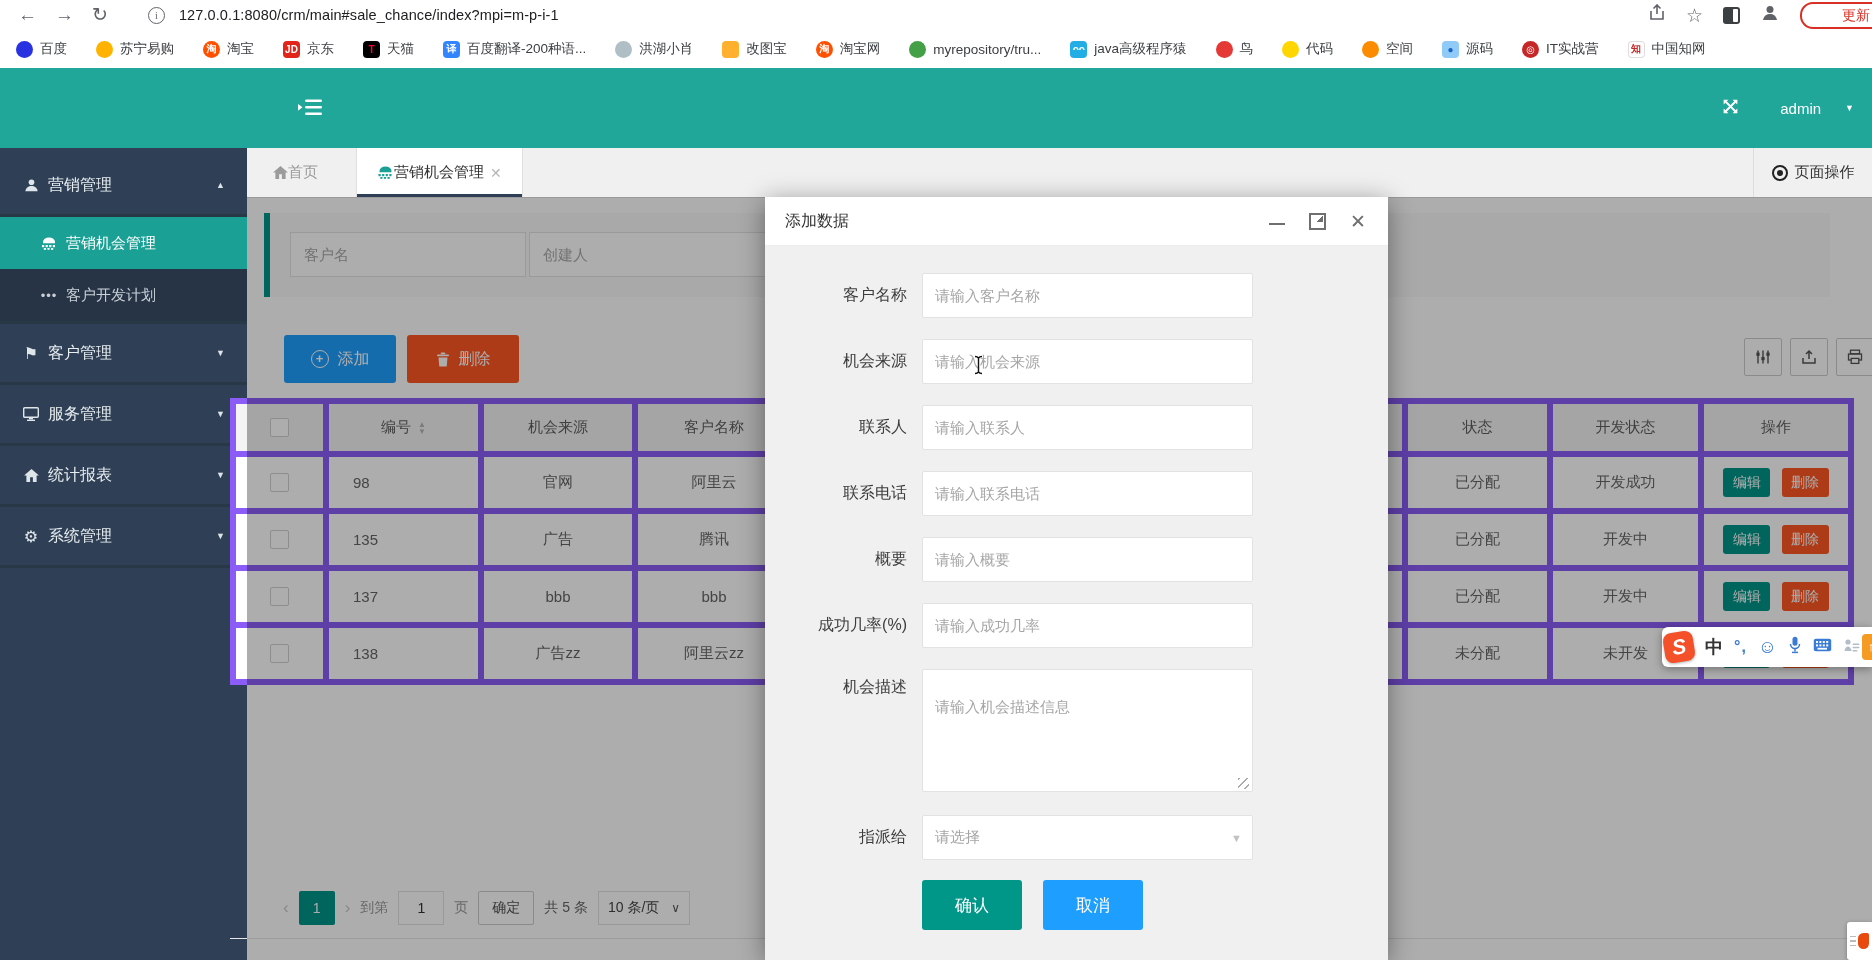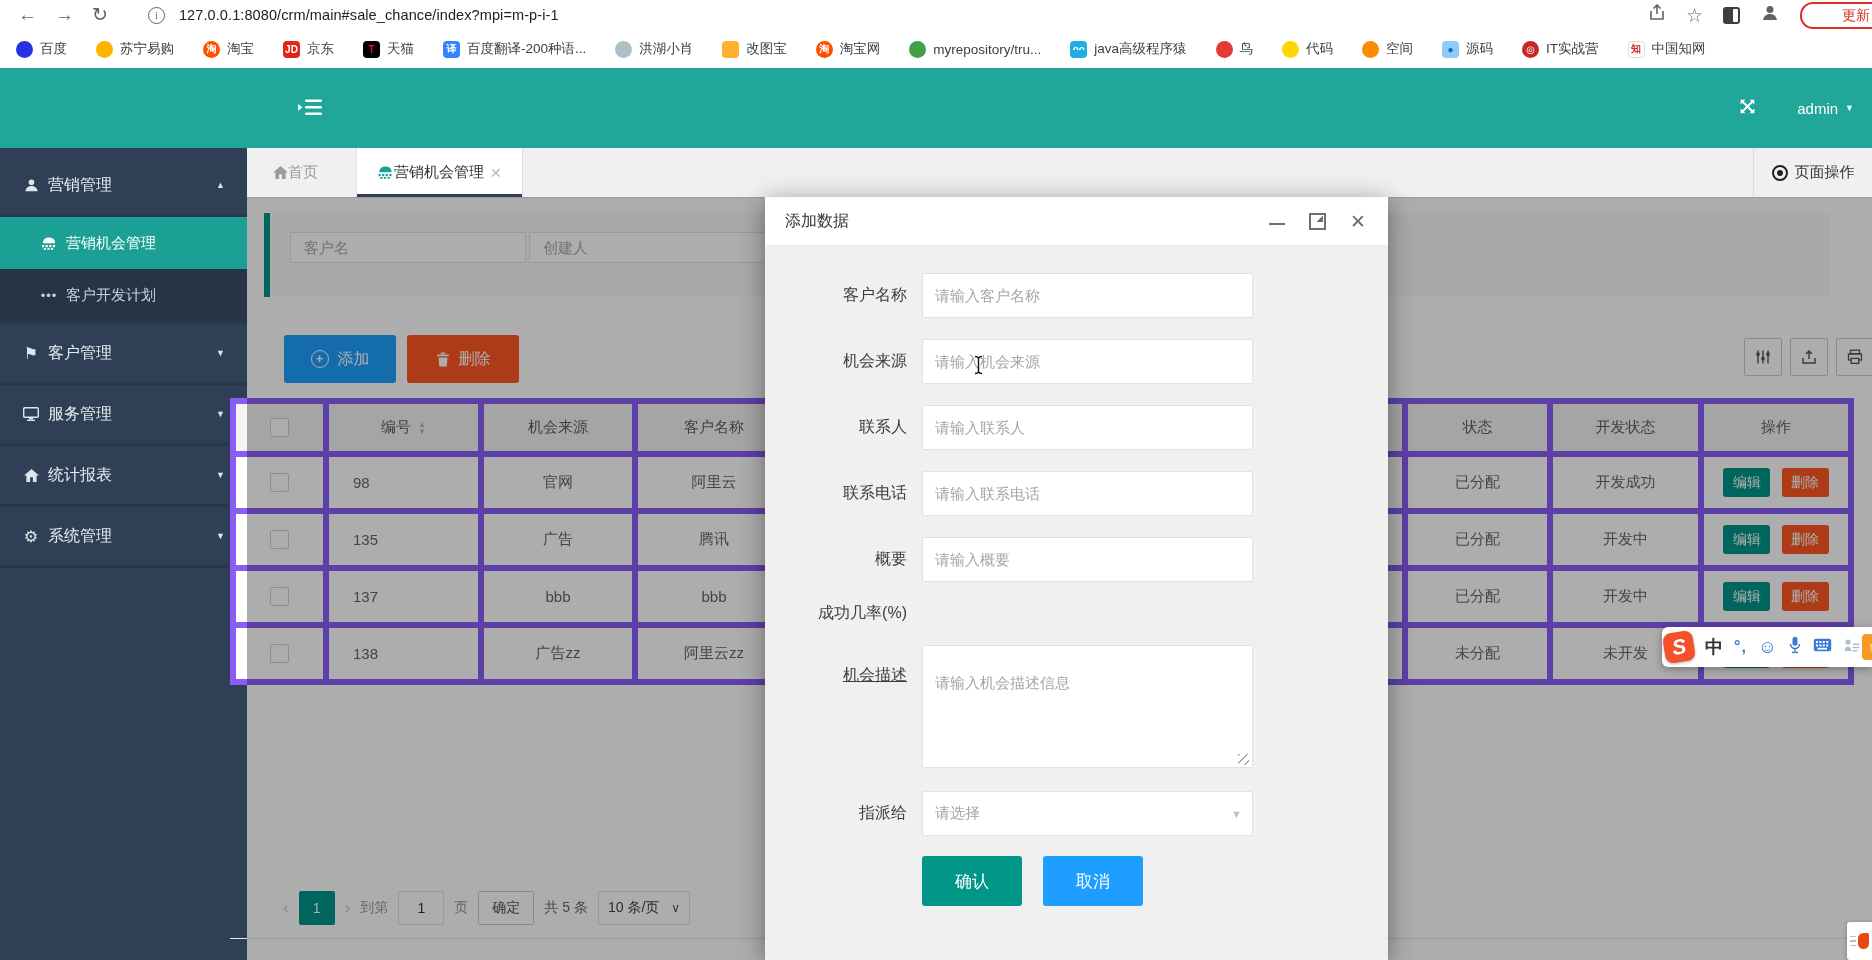--- a/index.html
+++ b/index.html
@@ -26,21 +26,21 @@
   .bm-label{font-size:13.5px;color:#3c4043;}
 
   
   #app-header{position:absolute;left:0;top:68px;width:1872px;height:80px;background:#21a69a;}
   #logo-block{position:absolute;left:0;top:0;width:247px;height:80px;background:#233343;display:flex;align-items:center;}
   #logo-circle{width:38px;height:38px;border-radius:50%;background:#5bc0b2;margin-left:16px;position:relative;}
   #logo-circle svg{position:absolute;left:5px;top:11px;}
   #app-title{color:#fff;font-size:23px;font-weight:bold;margin-left:16px;letter-spacing:1px;}
   #hamburger{position:absolute;left:298px;top:31px;cursor:pointer;}
   #header-right{position:absolute;right:18px;top:0;height:80px;display:flex;align-items:center;gap:40px;}
-  #admin-entry{color:#fff;font-size:15px;display:flex;align-items:center;gap:7px;}
+  #admin-entry{color:#fff;font-size:15px;display:flex;align-items:center;gap:24px;}
   #admin-caret{font-size:9px;}
 
   
   #tabbar{position:absolute;left:247px;top:148px;width:1625px;height:49px;background:#f0f0f0;border-bottom:1px solid #e4e4e4;display:flex;}
   .tab{height:49px;display:flex;align-items:center;padding:0 26px;font-size:15px;color:#9b9b9b;}
   .tab.active{background:#fff;color:#333;margin-left:12px;border-left:1px solid #e0e0e0;border-right:1px solid #e0e0e0;position:relative;padding:0 20px;}
   .tab.active::after{content:"";position:absolute;left:0;bottom:0;width:100%;height:3px;background:#2f4056;}
   .tab-close{color:#b5b5b5;font-size:14px;margin-left:6px;}
   #page-ops{position:absolute;right:0;top:0;width:118px;height:49px;border-left:1px solid #ddd;display:flex;
             align-items:center;justify-content:center;gap:7px;font-size:15px;color:#333;}
@@ -57,21 +57,21 @@
   .side-caret{position:absolute;right:22px;font-size:9px;color:#dde4e9;}
   .side-sub{background:#263445;border-bottom:3px solid #293847;}
   .side-child{height:52px;display:flex;align-items:center;color:#c8d0d6;font-size:15px;cursor:pointer;}
   .side-child .side-icon{margin-left:38px;color:#c8d0d6;}
   .side-child.active{background:#1aa094;color:#fff;}
   .side-child.active .side-icon{color:#fff;}
   .dots-ic{font-size:13px;letter-spacing:1px;}
 
   
   #search-quote{position:absolute;left:264px;top:213px;width:1560px;height:84px;background:#fafafa;border-left:6px solid #009688;}
-  .search-input{position:absolute;height:31px;border:1px solid #e3e3e3;background:#fff;box-sizing:border-box;
+  .search-input{position:absolute;height:45px;border:1px solid #e3e3e3;background:#fff;box-sizing:border-box;
                 font-size:15px;padding:0 13px;color:#333;}
   .search-input::placeholder{color:#a9a9a9;}
   #filter-customer{left:290px;top:232px;width:236px;}
   #filter-creator{left:529px;top:232px;width:238px;}
 
   .big-btn{position:absolute;top:335px;height:48px;border:none;border-radius:3px;color:#fff;font-size:16px;
            display:flex;align-items:center;justify-content:center;gap:9px;cursor:pointer;
            font-family:"Liberation Sans","DejaVu Sans",sans-serif;}
   #add-btn{left:284px;width:112px;background:#1e9fff;}
   #del-btn{left:407px;width:112px;background:#ff5722;}
@@ -120,21 +120,21 @@
   #min-ic{width:16px;border-top:2.4px solid #6f6f6f;margin-top:6px;}
   #max-ic{width:13px;height:13px;border:2px solid #6f6f6f;position:relative;}
   #max-ic::after{content:"";position:absolute;right:1px;top:1px;width:6px;height:6px;
                  background:linear-gradient(135deg,transparent 48%,#6f6f6f 48%);}
   #close-ic{font-size:19px;line-height:19px;}
   #modal-body{padding-top:27px;}
   .m-row{display:flex;margin-bottom:21px;align-items:center;}
   .m-row.textarea{align-items:flex-start;margin-bottom:19px;}
   .m-row.select{margin-bottom:20px;}
   .m-label{width:142px;text-align:right;margin-right:15px;font-size:16px;color:#3d3d3d;flex:0 0 auto;}
-  .m-row.textarea .m-label{margin-top:20px;text-decoration:underline;}
+  .m-row.textarea .m-label{margin-top:8px;}
   .m-input{width:331px;height:45px;border:1px solid #e2e2e2;background:#fff;box-sizing:border-box;
            font-size:15px;padding:0 12px;color:#333;border-radius:2px;}
   .m-input::placeholder{color:#a6a6a6;}
   .ta-wrap{position:relative;width:331px;}
   .m-textarea{width:331px;height:123px;padding:28px 12px;resize:none;font-family:Liberation Sans, sans-serif;}
   .grip{position:absolute;right:4px;bottom:7px;width:11px;height:11px;overflow:hidden;pointer-events:none;}
   .grip::before{content:"";position:absolute;right:-3px;bottom:-8px;width:20px;height:20px;transform:rotate(0deg);
                 background:repeating-linear-gradient(135deg,#aaa 0 1.5px,transparent 1.5px 5.5px);}
   .m-select{display:flex;align-items:center;justify-content:space-between;color:#a6a6a6;padding-right:10px;}
   .sel-caret{color:#c2c2c2;font-size:11px;}
@@ -590,20 +590,21 @@
         <div class="m-row input">
           <label class="m-label">联系电话</label>
           <input class="m-input" placeholder="请输入联系电话" style="">
         </div>
         <div class="m-row input">
           <label class="m-label">概要</label>
           <input class="m-input" placeholder="请输入概要" style="">
         </div>
         <div class="m-row input">
           <label class="m-label">成功几率(%)</label>
+          <input class="m-input" placeholder="请输入成功几率" style="">
         </div>
         <div class="m-row textarea">
           <label class="m-label">机会描述</label>
           <div class="ta-wrap"><textarea class="m-input m-textarea" placeholder="请输入机会描述信息" style=""></textarea><span class="grip"></span></div>
         </div>
         <div class="m-row select">
           <label class="m-label">指派给</label>
           <div class="m-input m-select">
             <span class="sel-text">请选择</span>
             <span class="sel-caret">▼</span>

